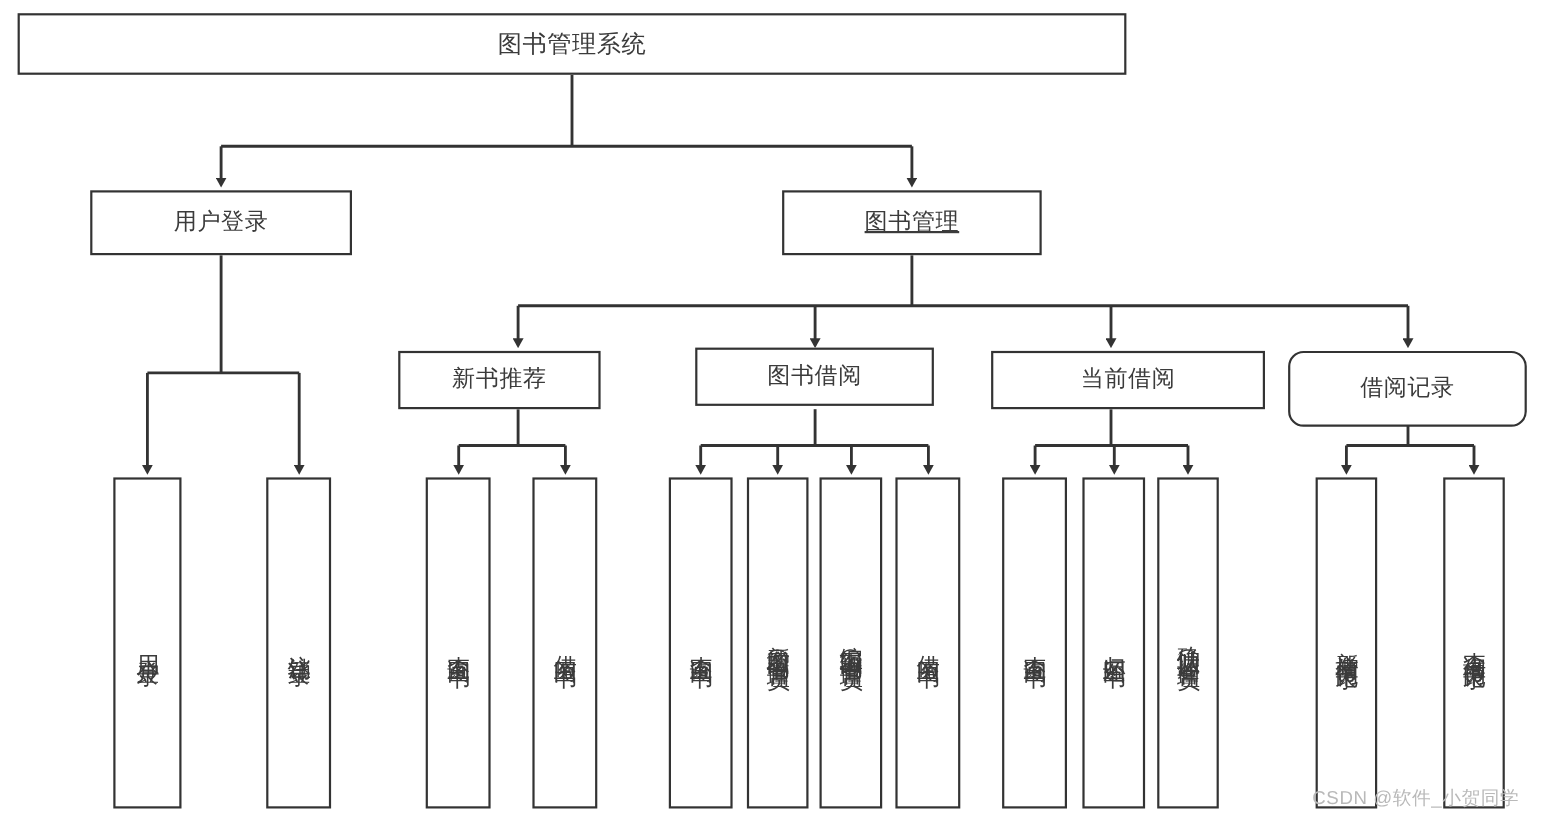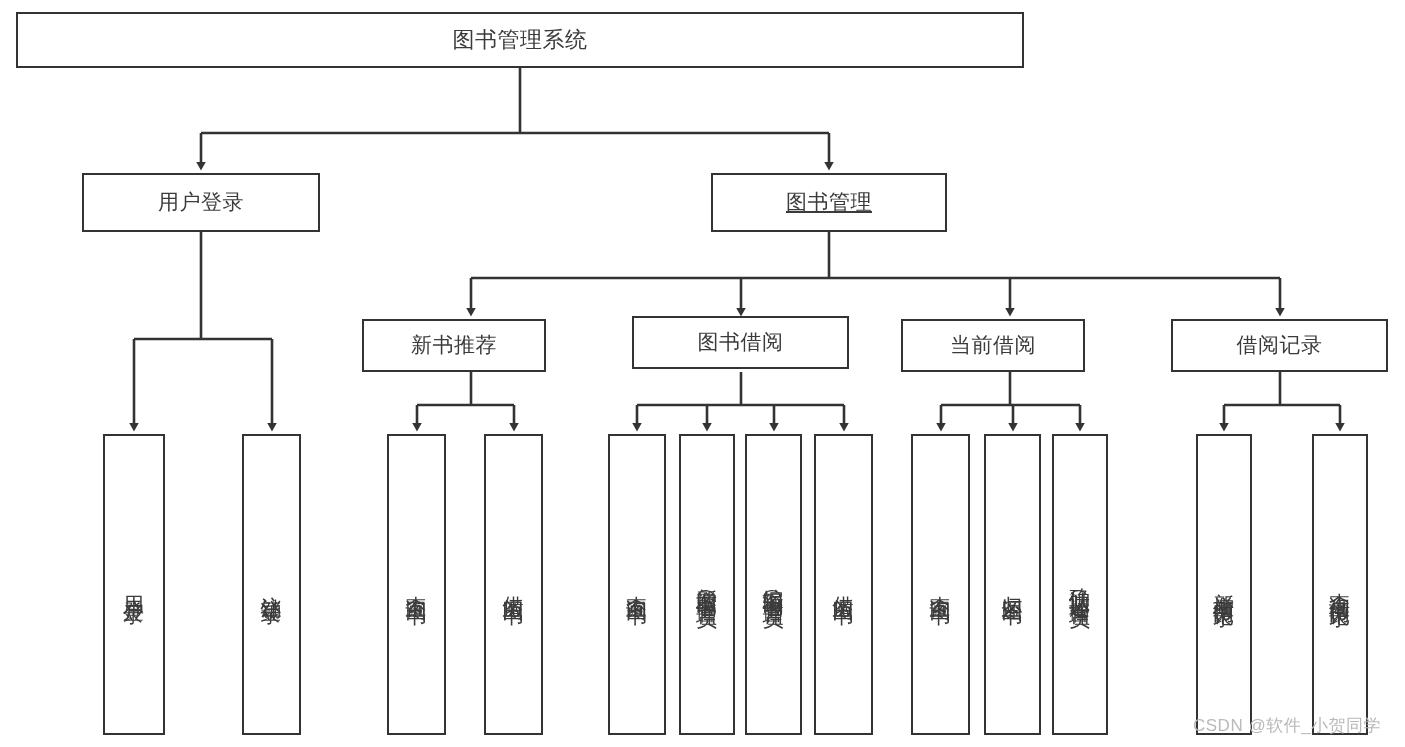--- a/index.html
+++ b/index.html
@@ -133,24 +133,24 @@
       </div>
       <div class="node horiz" style="left: 711px; top: 173px; width: 236px; height: 59px; text-decoration: underline;">
         <span class="node-label">图书管理</span>
       </div>
       <div class="node horiz" style="left: 362px; top: 319px; width: 184px; height: 53px;">
         <span class="node-label">新书推荐</span>
       </div>
       <div class="node horiz" style="left: 632px; top: 316px; width: 217px; height: 53px;">
         <span class="node-label">图书借阅</span>
       </div>
-      <div class="node horiz" style="left: 901px; top: 319px; width: 184px; height: 53px;">
+      <div class="node horiz" style="left: 901px; top: 319px; width: 249px; height: 53px;">
         <span class="node-label">当前借阅</span>
       </div>
-      <div class="node horiz" style="left: 1171px; top: 319px; width: 217px; height: 53px;">
+      <div class="node horiz" style="left: 1171px; top: 319px; width: 217px; height: 69px; border-radius: 14px;">
         <span class="node-label">借阅记录</span>
       </div>
       <div class="node vert" style="left: 103px; top: 434px; width: 62px; height: 301px;">
         <span class="node-label">用户登录</span>
       </div>
       <div class="node vert" style="left: 242px; top: 434px; width: 59px; height: 301px;">
         <span class="node-label">注销登录</span>
       </div>
       <div class="node vert" style="left: 387px; top: 434px; width: 59px; height: 301px;">
         <span class="node-label">查询图书</span>

